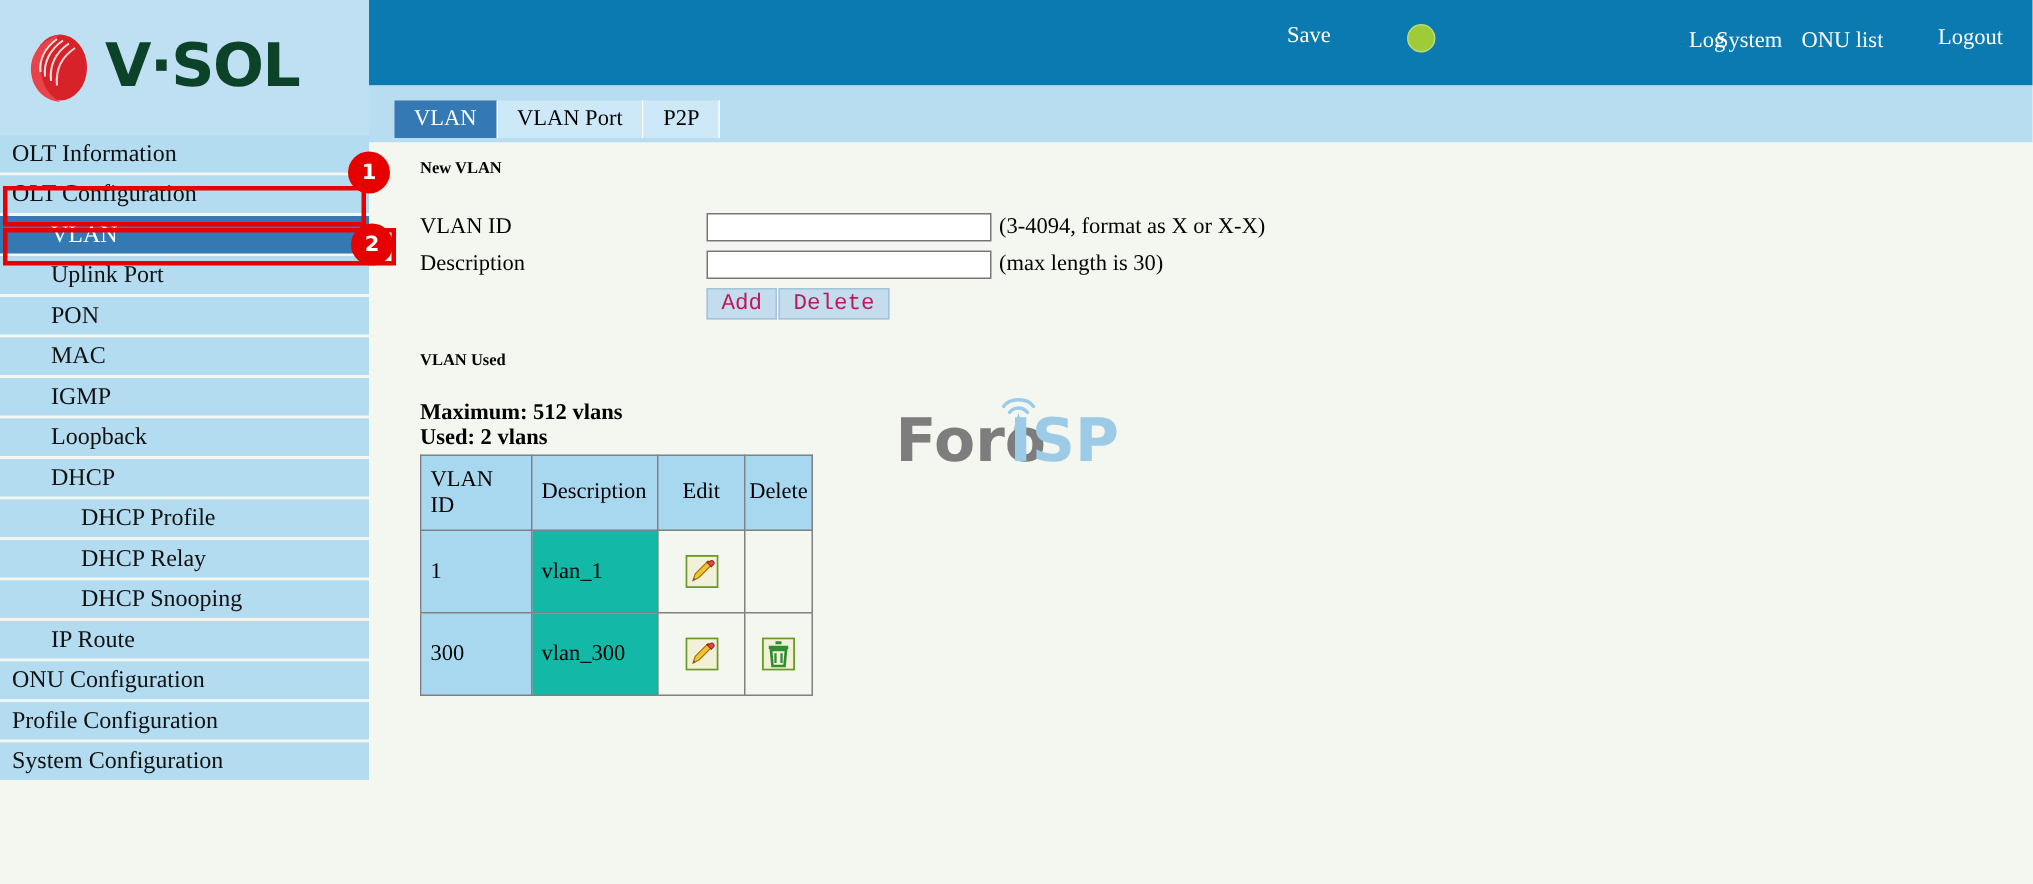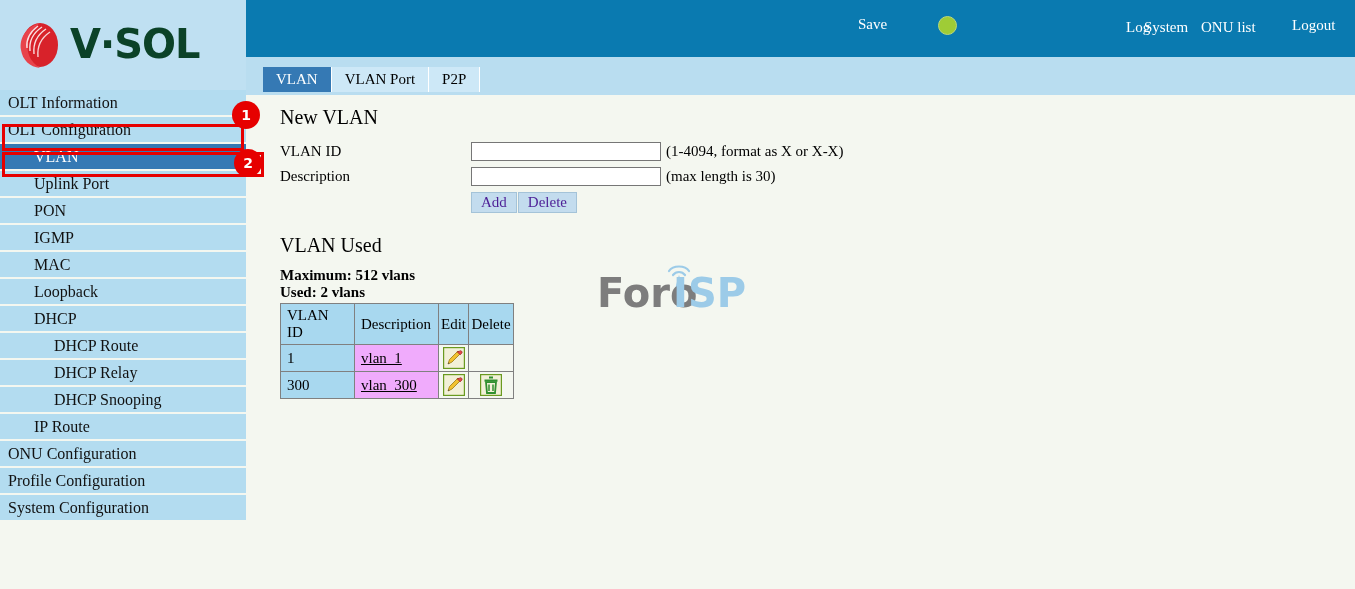--- a/index.html
+++ b/index.html
@@ -151,22 +151,22 @@
 
   
   #content {
     position: absolute;
     left: 246px; top: 95px;
     width: 1109px;
     height: 494px;
     background: #f4f7f0;
   }
   .section-title {
-    font-weight: normal;
-    font-size: 20px;
+    font-weight: bold;
+    font-size: 11px;
     position: absolute;
   }
   #t-newvlan { left: 34px; top: 11px; }
   #t-vlantable { left: 34px; top: 139px; }
 
   
   #form-area {
     position: absolute;
     left: 34px; top: 44px;
   }
@@ -195,22 +195,22 @@
     font-size: 15px;
   }
   #btn-row {
     display: flex;
     margin-left: 191px;
     margin-top: 3px;
   }
   .btn {
     background: #c3dcee;
     border: 1px solid #a4c3d8;
-    color: #4c1d95;
-    font-family: Liberation Serif, serif;
+    color: #be185d;
+    font-family: Liberation Mono, monospace;
     font-size: 15px;
     padding: 1px 9px;
     cursor: pointer;
   }
   .btn + .btn { margin-left: 1px; }
 
   
   #usage {
     position: absolute;
     left: 34px; top: 172px;
@@ -230,22 +230,22 @@
     border: 1px solid #808080;
     font-size: 15px;
     font-weight: normal;
     text-align: left;
     padding: 3px 6px;
     height: 24px;
     box-sizing: border-box;
   }
   #vlan-table th { background: #a8d8ef; }
   #vlan-table td.col-id { background: #a8d8ef; width: 74px; }
-  #vlan-table td.col-desc { background: #f0abfc; width: 84px; text-decoration: underline; }
-  #vlan-table th.col-edit, #vlan-table td.col-edit { width: 30px; text-align: center; padding: 2px; }
+  #vlan-table td.col-desc { background: #14b8a6; width: 84px; }
+  #vlan-table th.col-edit, #vlan-table td.col-edit { width: 30px; text-align: center; padding: 16px; }
   #vlan-table th.col-del,  #vlan-table td.col-del  { width: 45px; text-align: center; padding: 2px; }
   #vlan-table td.col-edit, #vlan-table td.col-del { background: #f4f7f0; }
 
   .icon-btn {
     display: inline-block;
     width: 22px; height: 22px;
     vertical-align: middle;
     cursor: pointer;
   }
 
@@ -304,25 +304,25 @@
         <div id="logo-text">V·SOL</div>
       </div>
     </div>
 
     <ul class="menu" id="menu">
         <li class="menu-item lvl-0"><span>OLT Information</span></li>
         <li class="menu-item lvl-0"><span>OLT Configuration</span></li>
         <li class="menu-item lvl-1 active"><span>VLAN</span></li>
         <li class="menu-item lvl-1"><span>Uplink Port</span></li>
         <li class="menu-item lvl-1"><span>PON</span></li>
+        <li class="menu-item lvl-1"><span>MAC</span></li>
         <li class="menu-item lvl-1"><span>IGMP</span></li>
-        <li class="menu-item lvl-1"><span>MAC</span></li>
         <li class="menu-item lvl-1"><span>Loopback</span></li>
         <li class="menu-item lvl-1"><span>DHCP</span></li>
-        <li class="menu-item lvl-2"><span>DHCP Route</span></li>
+        <li class="menu-item lvl-2"><span>DHCP Profile</span></li>
         <li class="menu-item lvl-2"><span>DHCP Relay</span></li>
         <li class="menu-item lvl-2"><span>DHCP Snooping</span></li>
         <li class="menu-item lvl-1"><span>IP Route</span></li>
         <li class="menu-item lvl-0"><span>ONU Configuration</span></li>
         <li class="menu-item lvl-0"><span>Profile Configuration</span></li>
         <li class="menu-item lvl-0"><span>System Configuration</span></li>
       </ul>
   </div>
 
   <div id="header">
@@ -343,21 +343,21 @@
   </div>
 
   <div id="content">
 
     <div class="section-title" id="t-newvlan">New VLAN</div>
 
     <div id="form-area">
       <div class="form-row">
         <div class="form-label">VLAN ID</div>
         <input class="form-input" type="text" value="" style="">
-        <div class="form-hint">(1-4094, format as X or X-X)</div>
+        <div class="form-hint">(3-4094, format as X or X-X)</div>
       </div>
       <div class="form-row">
         <div class="form-label">Description</div>
         <input class="form-input" type="text" value="" style="">
         <div class="form-hint">(max length is 30)</div>
       </div>
       <div id="btn-row">
         <button class="btn">Add</button>
         <button class="btn">Delete</button>
       </div>

